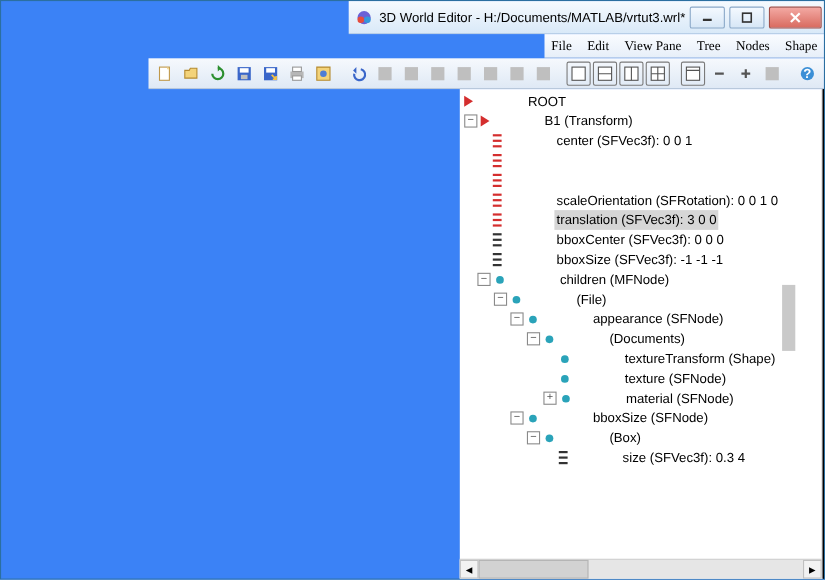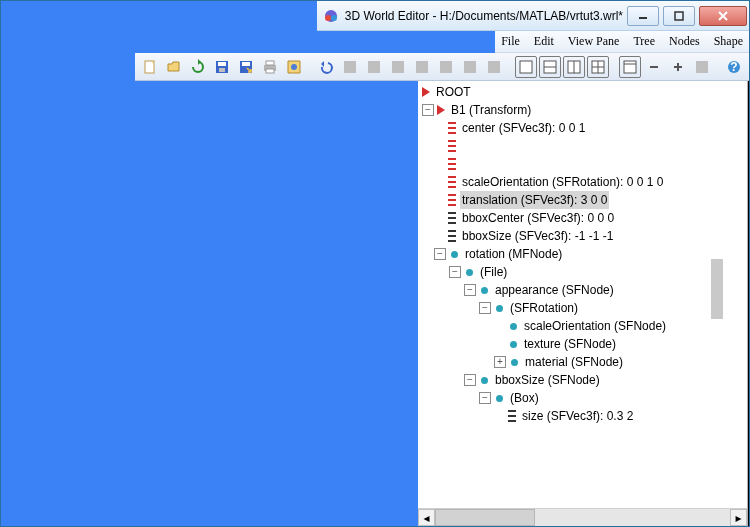--- a/index.html
+++ b/index.html
@@ -22,21 +22,21 @@
 .content { flex: 1; display: flex; min-height: 0; }
 .treepane { width: 330px; border-right: 1px solid #b0b0b0; display: flex; flex-direction: column; background: #fff; }
 .tree { flex: 1; overflow: hidden; padding: 2px 0 0 4px; line-height: 18px; }
 .row { display: flex; align-items: center; height: 18px; white-space: nowrap; }
 .exp { width: 12px; height: 12px; border: 1px solid #8a8a8a; display: flex; align-items: center; justify-content: center; margin-right: 3px; font-size: 10px; line-height: 10px; color: #555; background: #fff; }
 .ico-tri { display: inline-block; width: 0; height: 0; border-top: 5px solid transparent; border-bottom: 5px solid transparent; border-left: 8px solid #d42e2e; margin-right: 4px; }
 .ico-field { width: 8px; height: 12px; margin-right: 4px; display: inline-flex; flex-direction: column; justify-content: space-between; }
 .ico-field div { height: 2px; background: #333; }
 .ico-field.red div { background: #d42e2e; }
 .ico-dot { width: 7px; height: 7px; border-radius: 50%; background: #2aa3b9; margin: 0 5px 0 2px; }
-.row .lbl { padding: 0 2px; }
+.row .lbl { padding: 0 2px; margin-left: 44px; }
 .row.sel .lbl { background: #d6d6d6; }
 .hscroll { height: 18px; background: #eaeaea; border-top: 1px solid #cfcfcf; display: flex; align-items: center; }
 .hscroll .arrow { width: 17px; height: 17px; border: 1px solid #c0c0c0; background: #f2f2f2; display: flex; align-items: center; justify-content: center; }
 .hscroll .track { flex: 1; height: 17px; background: #e6e6e6; position: relative; }
 .hscroll .thumb { position: absolute; left: 0; width: 100px; top: 0; bottom: 0; background: #d2d2d2; border: 1px solid #b5b5b5; }
 .viewport { flex: 1; background: #000; position: relative; border-left: 1px solid #000; }
 .box3d { position: absolute; right: 26px; top: 178px; width: 12px; height: 60px; background: #c9c9c9; }
 .axes { position: absolute; left: 14px; bottom: 22px; }
 .ind { display: inline-block; }
 </style>
@@ -296,44 +296,44 @@
               <div></div>
               <div></div>
               <div></div>
             </span>
             <span class="lbl">bboxSize (SFVec3f): -1 -1 -1</span>
           </div>
         <div class="row">
             <span class="ind" style="width:12px"></span>
             <span class="exp">−</span>
             <span class="ico-dot"></span>
-            <span class="lbl">rotation (MFNode)</span>
+            <span class="lbl">children (MFNode)</span>
           </div>
         <div class="row">
             <span class="ind" style="width:27px"></span>
             <span class="exp">−</span>
             <span class="ico-dot"></span>
             <span class="lbl">(File)</span>
           </div>
         <div class="row">
             <span class="ind" style="width:42px"></span>
             <span class="exp">−</span>
             <span class="ico-dot"></span>
             <span class="lbl">appearance (SFNode)</span>
           </div>
         <div class="row">
             <span class="ind" style="width:57px"></span>
             <span class="exp">−</span>
             <span class="ico-dot"></span>
-            <span class="lbl">(SFRotation)</span>
+            <span class="lbl">(Documents)</span>
           </div>
         <div class="row">
             <span class="ind" style="width:86px"></span>
             <span class="ico-dot"></span>
-            <span class="lbl">scaleOrientation (SFNode)</span>
+            <span class="lbl">textureTransform (Shape)</span>
           </div>
         <div class="row">
             <span class="ind" style="width:86px"></span>
             <span class="ico-dot"></span>
             <span class="lbl">texture (SFNode)</span>
           </div>
         <div class="row">
             <span class="ind" style="width:72px"></span>
             <span class="exp">+</span>
             <span class="ico-dot"></span>
@@ -351,21 +351,21 @@
             <span class="ico-dot"></span>
             <span class="lbl">(Box)</span>
           </div>
         <div class="row">
             <span class="ind" style="width:86px"></span>
             <span class="ico-field">
               <div></div>
               <div></div>
               <div></div>
             </span>
-            <span class="lbl">size (SFVec3f): 0.3         2</span>
+            <span class="lbl">size (SFVec3f): 0.3         4</span>
           </div>
       </div>
       <div class="hscroll">
         <div class="arrow">◂</div>
         <div class="track">
             <div class="thumb"></div>
           </div>
         <div class="arrow">▸</div>
       </div>
     </div>

